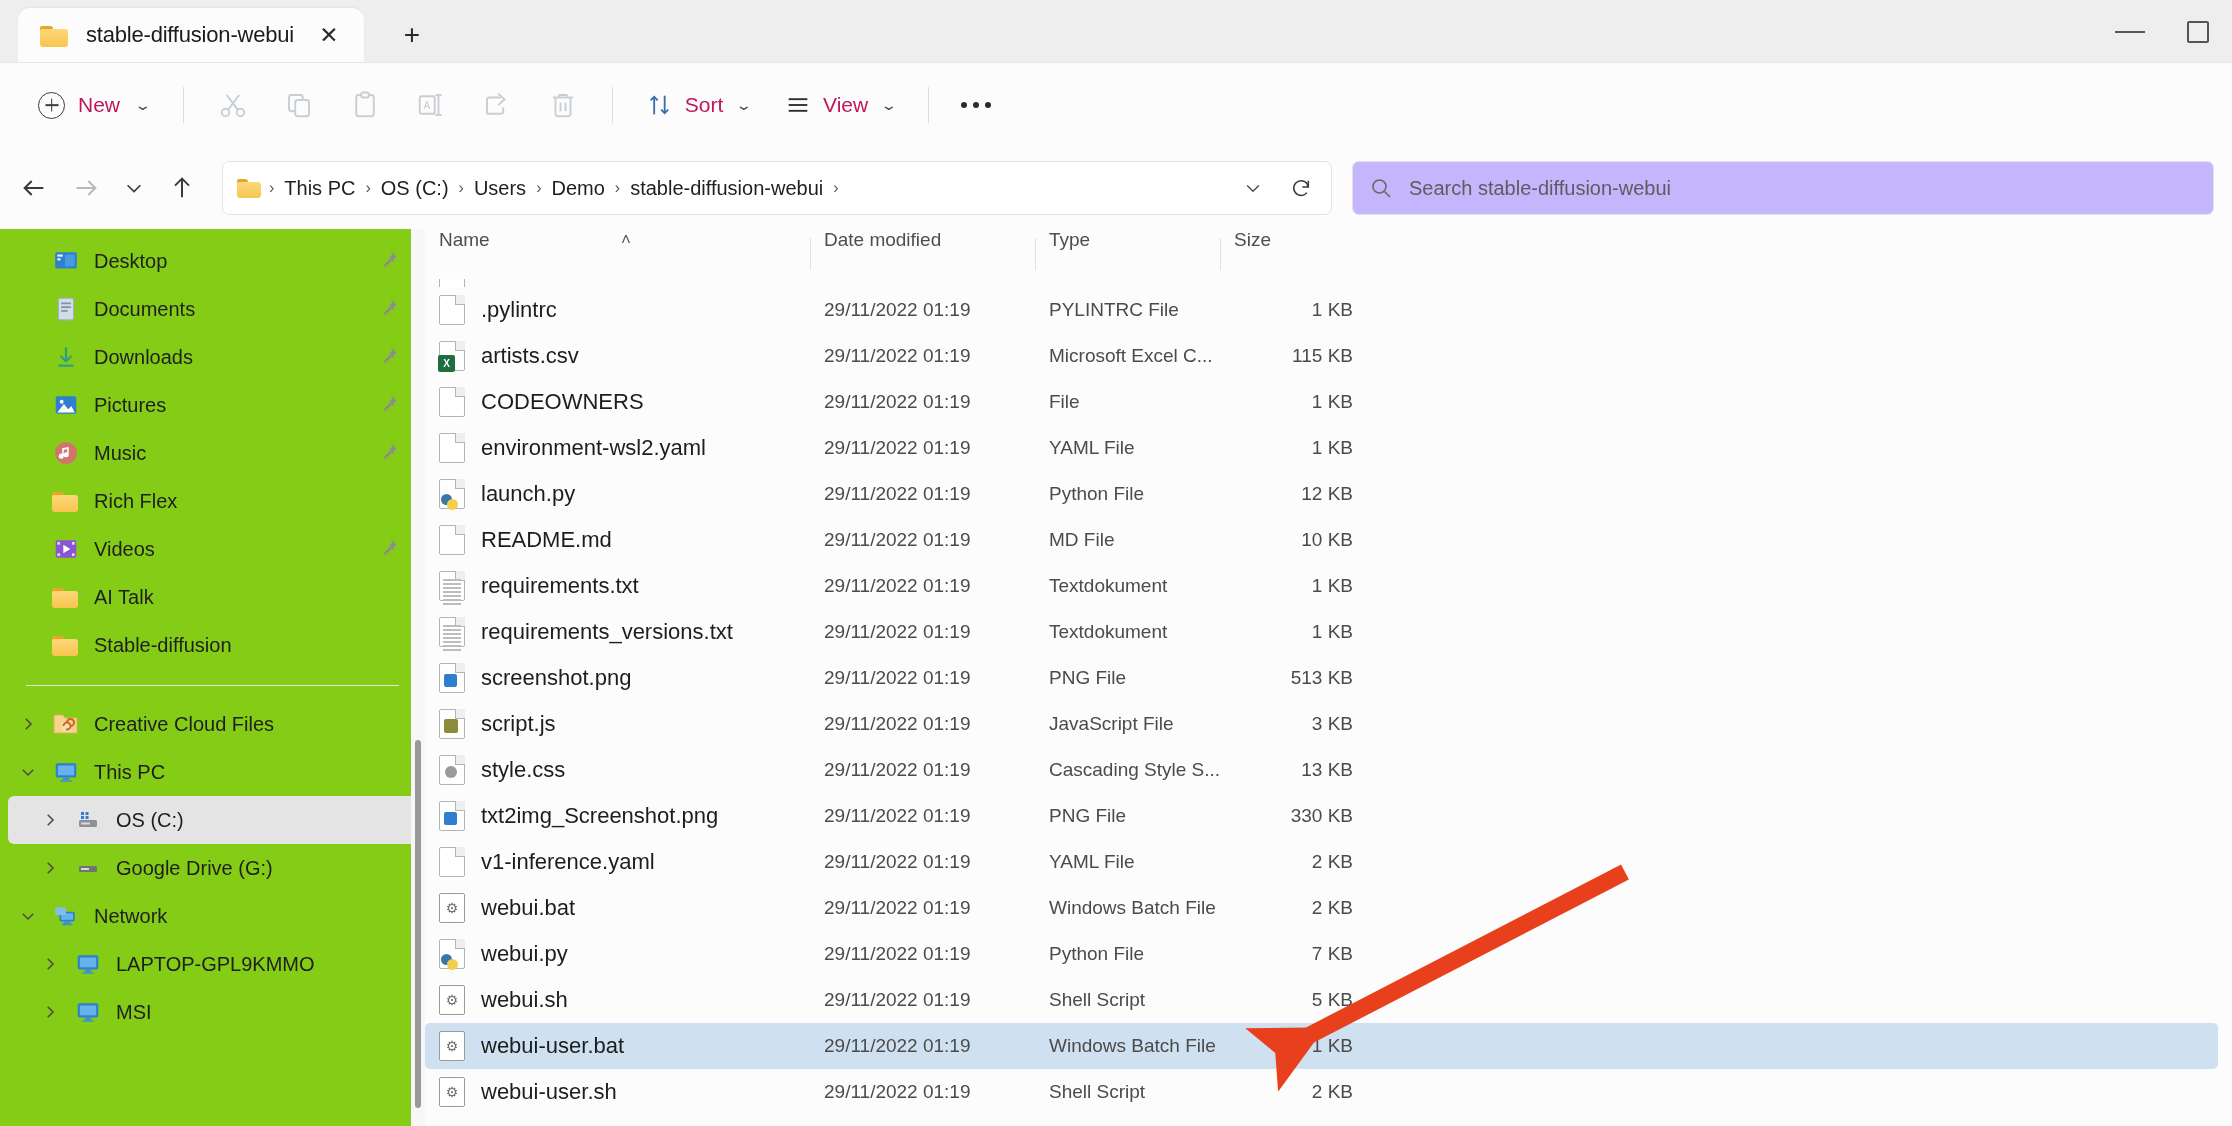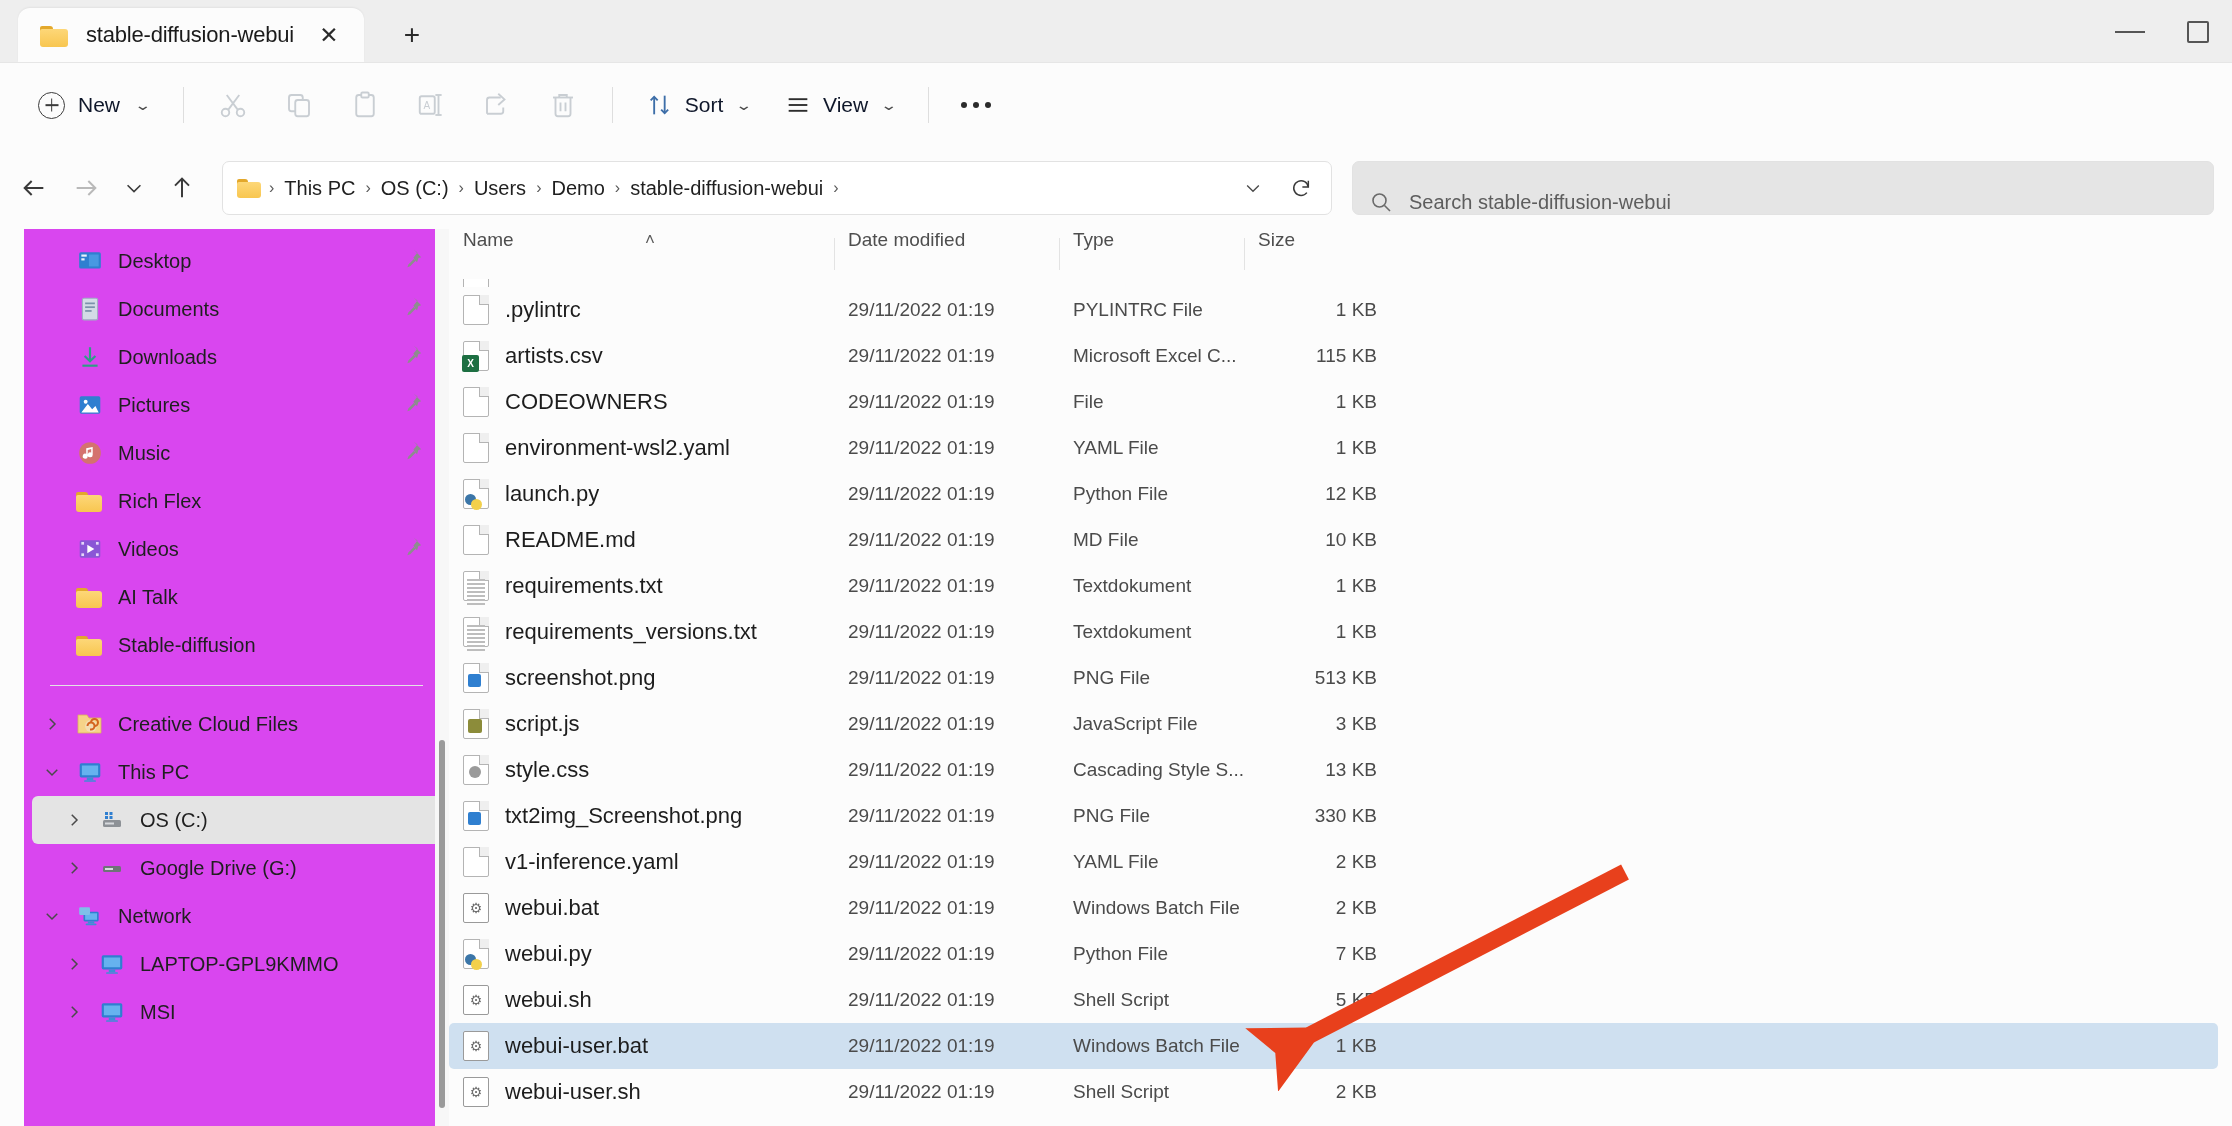--- a/index.html
+++ b/index.html
@@ -84,21 +84,21 @@
   }
   .plus-circle {
     width: 27px; height: 27px; border-radius: 50%; border: 1.7px solid #3b3b3b;
     position: relative; flex: 0 0 27px;
   }
   .plus-circle::before, .plus-circle::after {
     content:""; position:absolute; background:#3b3b3b; left:50%; top:50%;
   }
   .plus-circle::before { width: 13px; height: 1.7px; transform: translate(-50%,-50%); }
   .plus-circle::after  { width: 1.7px; height: 13px; transform: translate(-50%,-50%); }
-  .cmd-label { font-size: 21px; color: #0f172a; white-space: nowrap; }
+  .cmd-label { font-size: 21px; color: #be185d; white-space: nowrap; }
   .chev { font-size: 14px; color: #4b4b4b; margin-left: 4px; transform: scaleX(1.5); }
   .cmd-sep { width: 1px; height: 36px; background: #dedede; margin: 0 14px; }
   .icon-btn {
     width: 62px; height: 54px; display: flex; align-items: center; justify-content: center;
     border-radius: 7px;
   }
   .icon-btn svg { display:block; }
   .cmd-textbtn {
     display:flex; align-items:center; gap:11px; height:54px; padding: 0 15px; border-radius:7px;
   }
@@ -135,32 +135,32 @@
     background: linear-gradient(180deg,#fdd778 0%, #f8c650 100%); border-radius:2px 3px 3px 3px;
   }
   .crumbs { display:flex; align-items:center; flex: 1 1 auto; min-width:0; overflow:hidden; }
   .crumb { font-size: 20px; color: #1f1f1f; padding: 4px 8px; border-radius:4px; white-space:nowrap; }
   .crumb-sep { font-size: 16px; color: #5a5a5a; padding: 0 2px; }
   .addr-right { display:flex; align-items:center; gap: 4px; flex: 0 0 auto; }
   .addr-icon { width: 44px; height: 44px; display:flex; align-items:center; justify-content:center;
                border-radius:6px; color:#3a3a3a; }
   .searchbox {
     width: 862px; height: 54px; margin-left: 20px; flex: 0 0 862px;
-    background:#e5e5e5; border:1px solid #e2e2e2; border-radius: 7px;
-    display:flex; align-items:flex-end; padding: 0 16px; gap: 16px;
+    background:#c4b5fd; border:1px solid #e2e2e2; border-radius: 7px;
+    display:flex; align-items:center; padding: 0 16px; gap: 16px;
   }
   .search-ph { font-size: 20px; color: #5d5d5d; }
 
   
   .body { flex: 1 1 auto; display: flex; min-height: 0; background:#fcfcfc; }
 
   
   .sidebar {
     width: 425px; flex: 0 0 425px; position: relative;
-    background: #d946ef; padding-top: 8px; overflow: hidden; margin-left: 24px;
+    background: #84cc16; padding-top: 8px; overflow: hidden;
   }
   .side-item {
     height: 48px; display:flex; align-items:center; padding-right: 18px;
     position: relative; border-radius: 6px; margin: 0 8px;
   }
   .side-item.selected { background: #e4e4e4; }
   .side-twisty {
     width: 40px; flex: 0 0 40px; display:flex; align-items:center; justify-content:center;
     color:#4a4a4a; font-size: 17px;
   }

